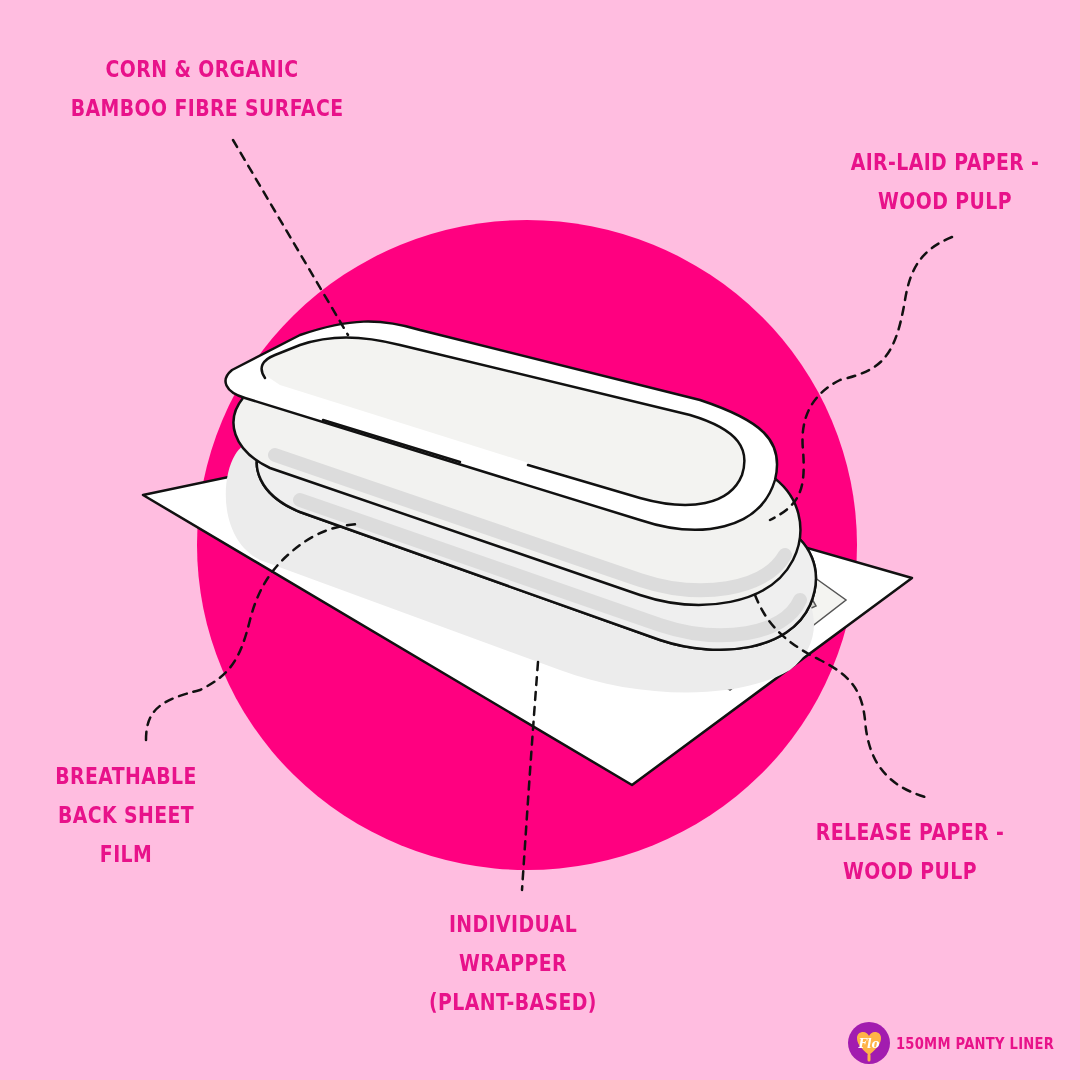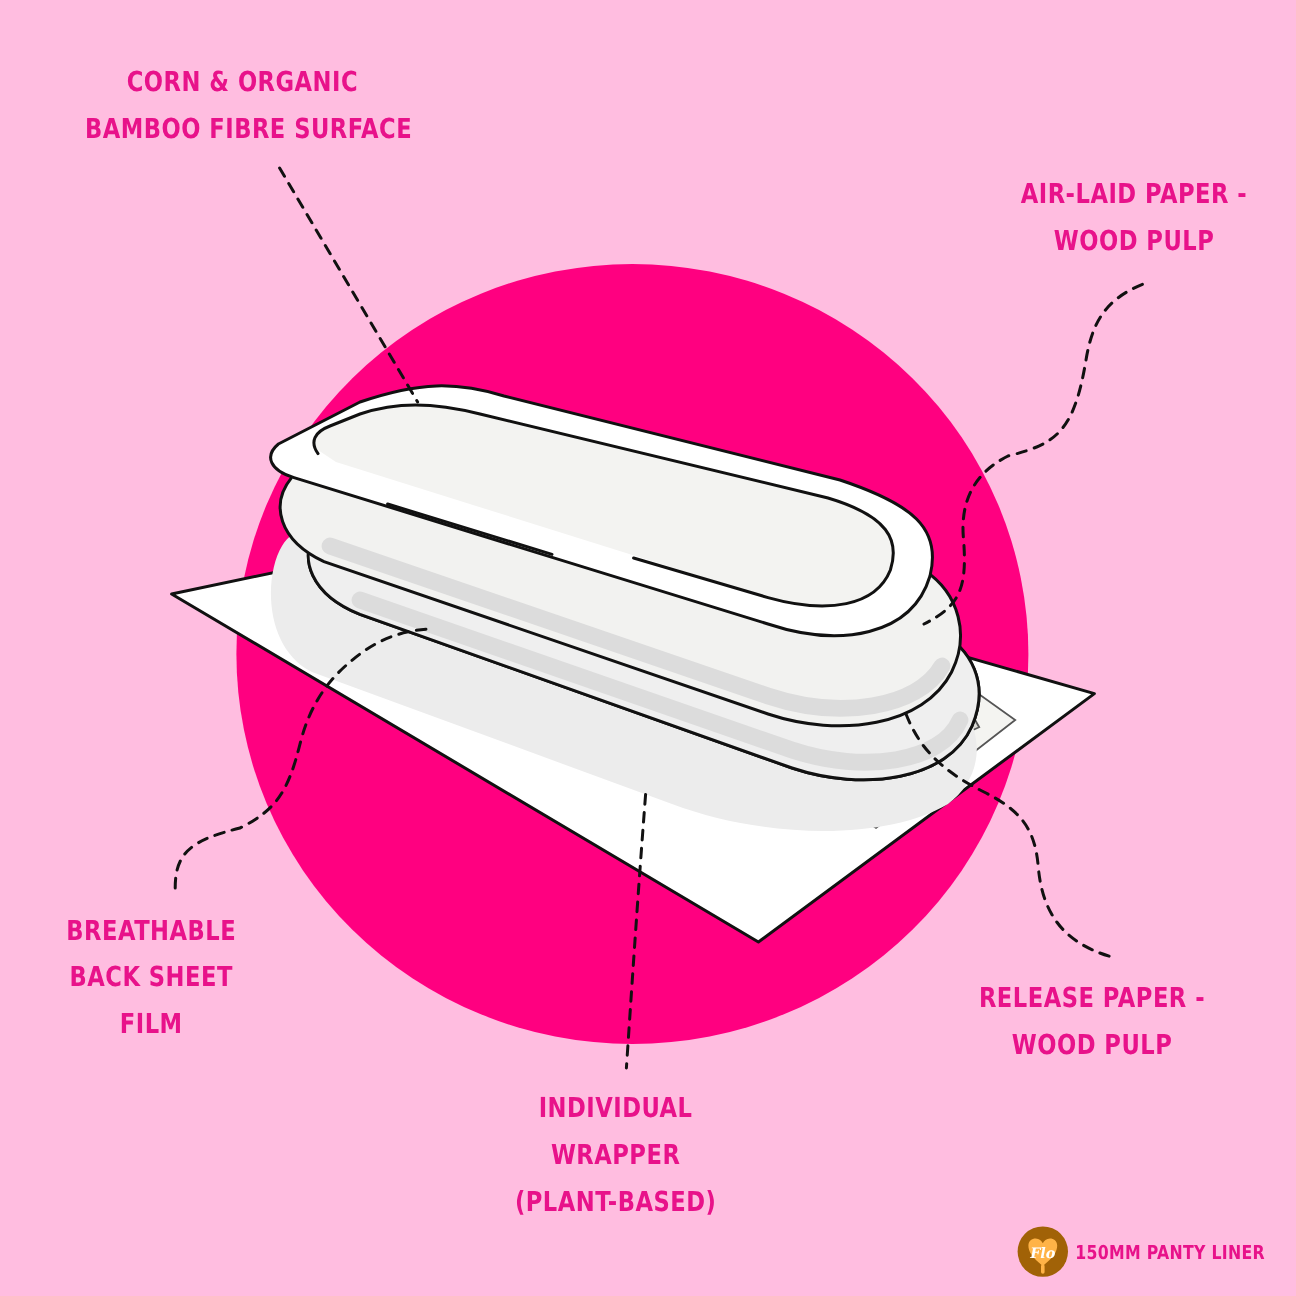--- a/index.html
+++ b/index.html
@@ -28,21 +28,21 @@
     #lbl-airlaid { left: 815px; top: 143px; width: 260px; }
     #lbl-backsheet { left: 26px; top: 757px; width: 200px; }
     #lbl-release { left: 790px; top: 813px; width: 240px; }
     #lbl-wrapper { left: 403px; top: 905px; width: 220px; }
     .brand {
       position: absolute; left: 848px; top: 1022px;
       display: flex; align-items: center; gap: 6px;
     }
     .brand-logo {
       width: 42px; height: 42px; border-radius: 50%;
-      background: #a16207; position: relative; overflow: hidden;
+      background: #a21caf; position: relative; overflow: hidden;
     }
     .brand-name {
       color: #e8128a; font-weight: bold; font-size: 16px;
       letter-spacing: 0.3px;
       transform: scaleX(0.82); transform-origin: left center;
       white-space: nowrap;
     }
   </style>
 </head>
 <body>

